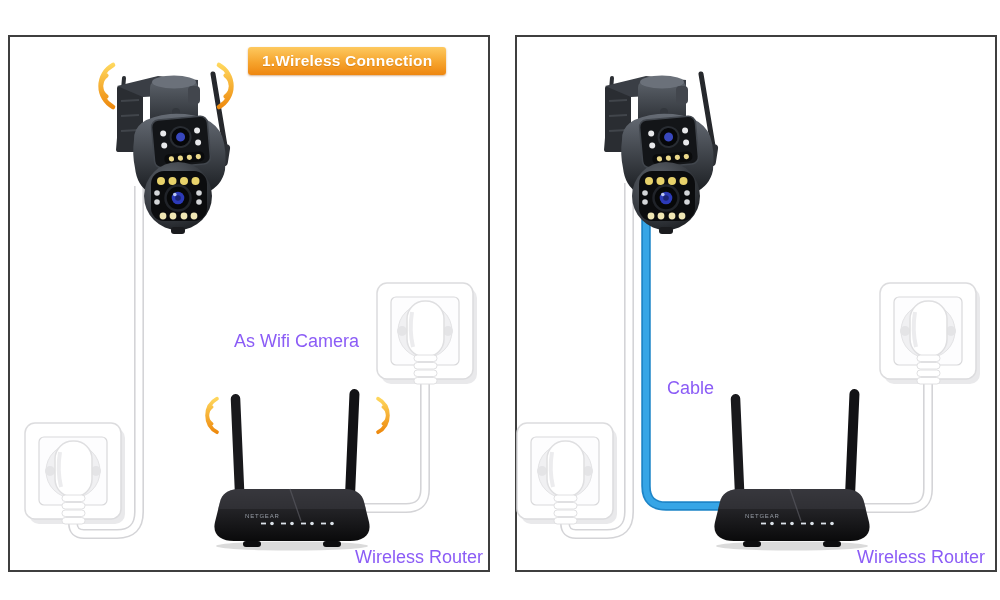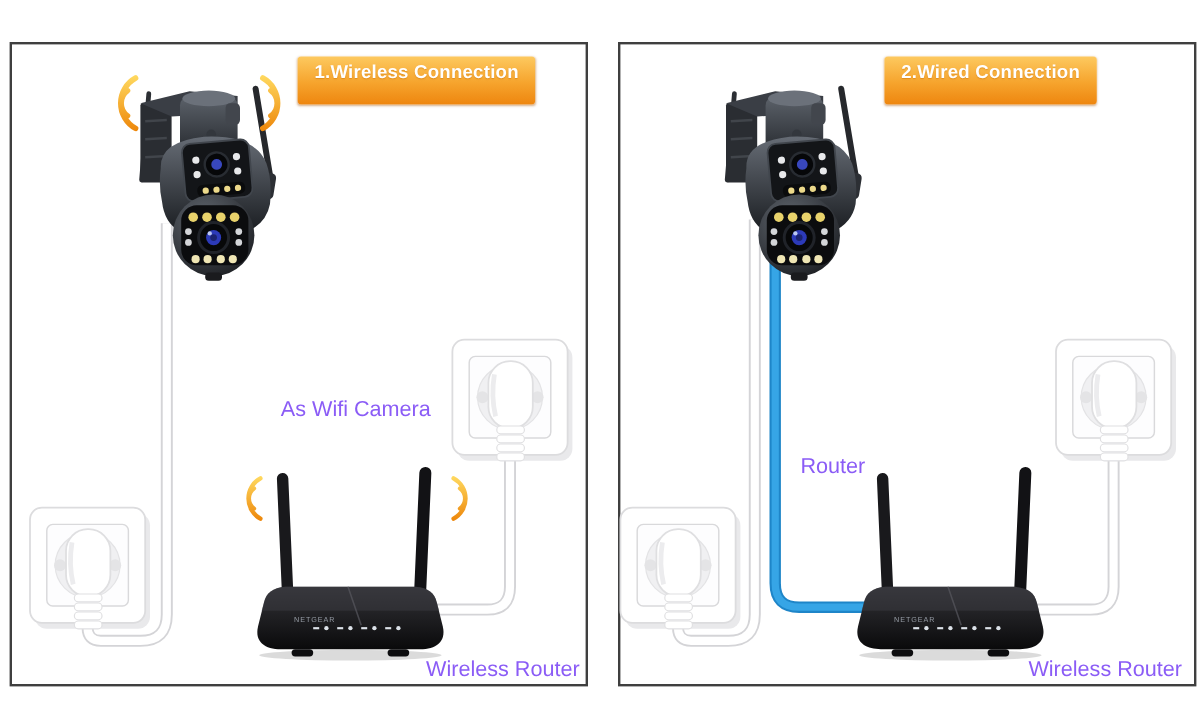--- a/index.html
+++ b/index.html
@@ -2,21 +2,21 @@
 <html><head>
 <meta charset="utf-8">
 <style>
   html,body{margin:0;padding:0;background:#ffffff;}
   .stage{position:relative;width:1000px;height:600px;background:#ffffff;overflow:hidden;
          font-family:"Liberation Sans","DejaVu Sans",sans-serif;}
   .panel{position:absolute;top:35px;width:478px;height:533px;border:2px solid #3f3f3f;background:#ffffff;}
   #panel1{left:8px;}
   #panel2{left:515px;}
   .scene{position:absolute;left:0;top:0;width:1000px;height:600px;}
-  .badge{position:absolute;top:47px;height:40px;line-height:28px;padding:0 14px;border-radius:3px;
+  .badge{position:absolute;top:47px;height:28px;line-height:28px;padding:0 14px;border-radius:3px;
          background:linear-gradient(180deg,#fdc95f 0%,#f6a42d 55%,#ee860f 100%);
          color:#ffffff;font-size:15.5px;font-weight:700;letter-spacing:.2px;white-space:nowrap;
          box-shadow:0 1px 2px rgba(160,80,0,.45);text-shadow:0 1px 1px rgba(200,110,0,.5);}
   #badge1{left:248px;}
   #badge2{left:737px;}
   .lbl{position:absolute;color:#8b5cf6;font-size:18px;white-space:nowrap;}
 </style>
 </head>
 <body>
 
@@ -174,21 +174,20 @@
         <path d="M928,378 L928,489 Q928,508 909,508 L858,508" fill="none" stroke="#ffffff" stroke-width="6.8"></path>
       </g>
       <use href="#sym-outlet" transform="translate(492,0)"></use>
       <use href="#sym-outlet" transform="translate(855,-140)"></use>
       <use href="#sym-router" transform="translate(500,0)"></use>
       <use href="#sym-camera" transform="translate(488,0)"></use>
     </g>
   </svg>
 
   <div class="badge" id="badge1">1.Wireless Connection</div>
-  <div class="badge" id="badge2">2.Wired Connection</div>
 
   <div class="lbl" style="left:234px;top:331px">As Wifi Camera</div>
   <div class="lbl" style="left:355px;top:547px">Wireless Router</div>
 
-  <div class="lbl" style="left:667px;top:378px">Router</div>
+  <div class="lbl" style="left:667px;top:378px">Cable</div>
   <div class="lbl" style="left:857px;top:547px">Wireless Router</div>
 
 </div>
 
 </body></html>

